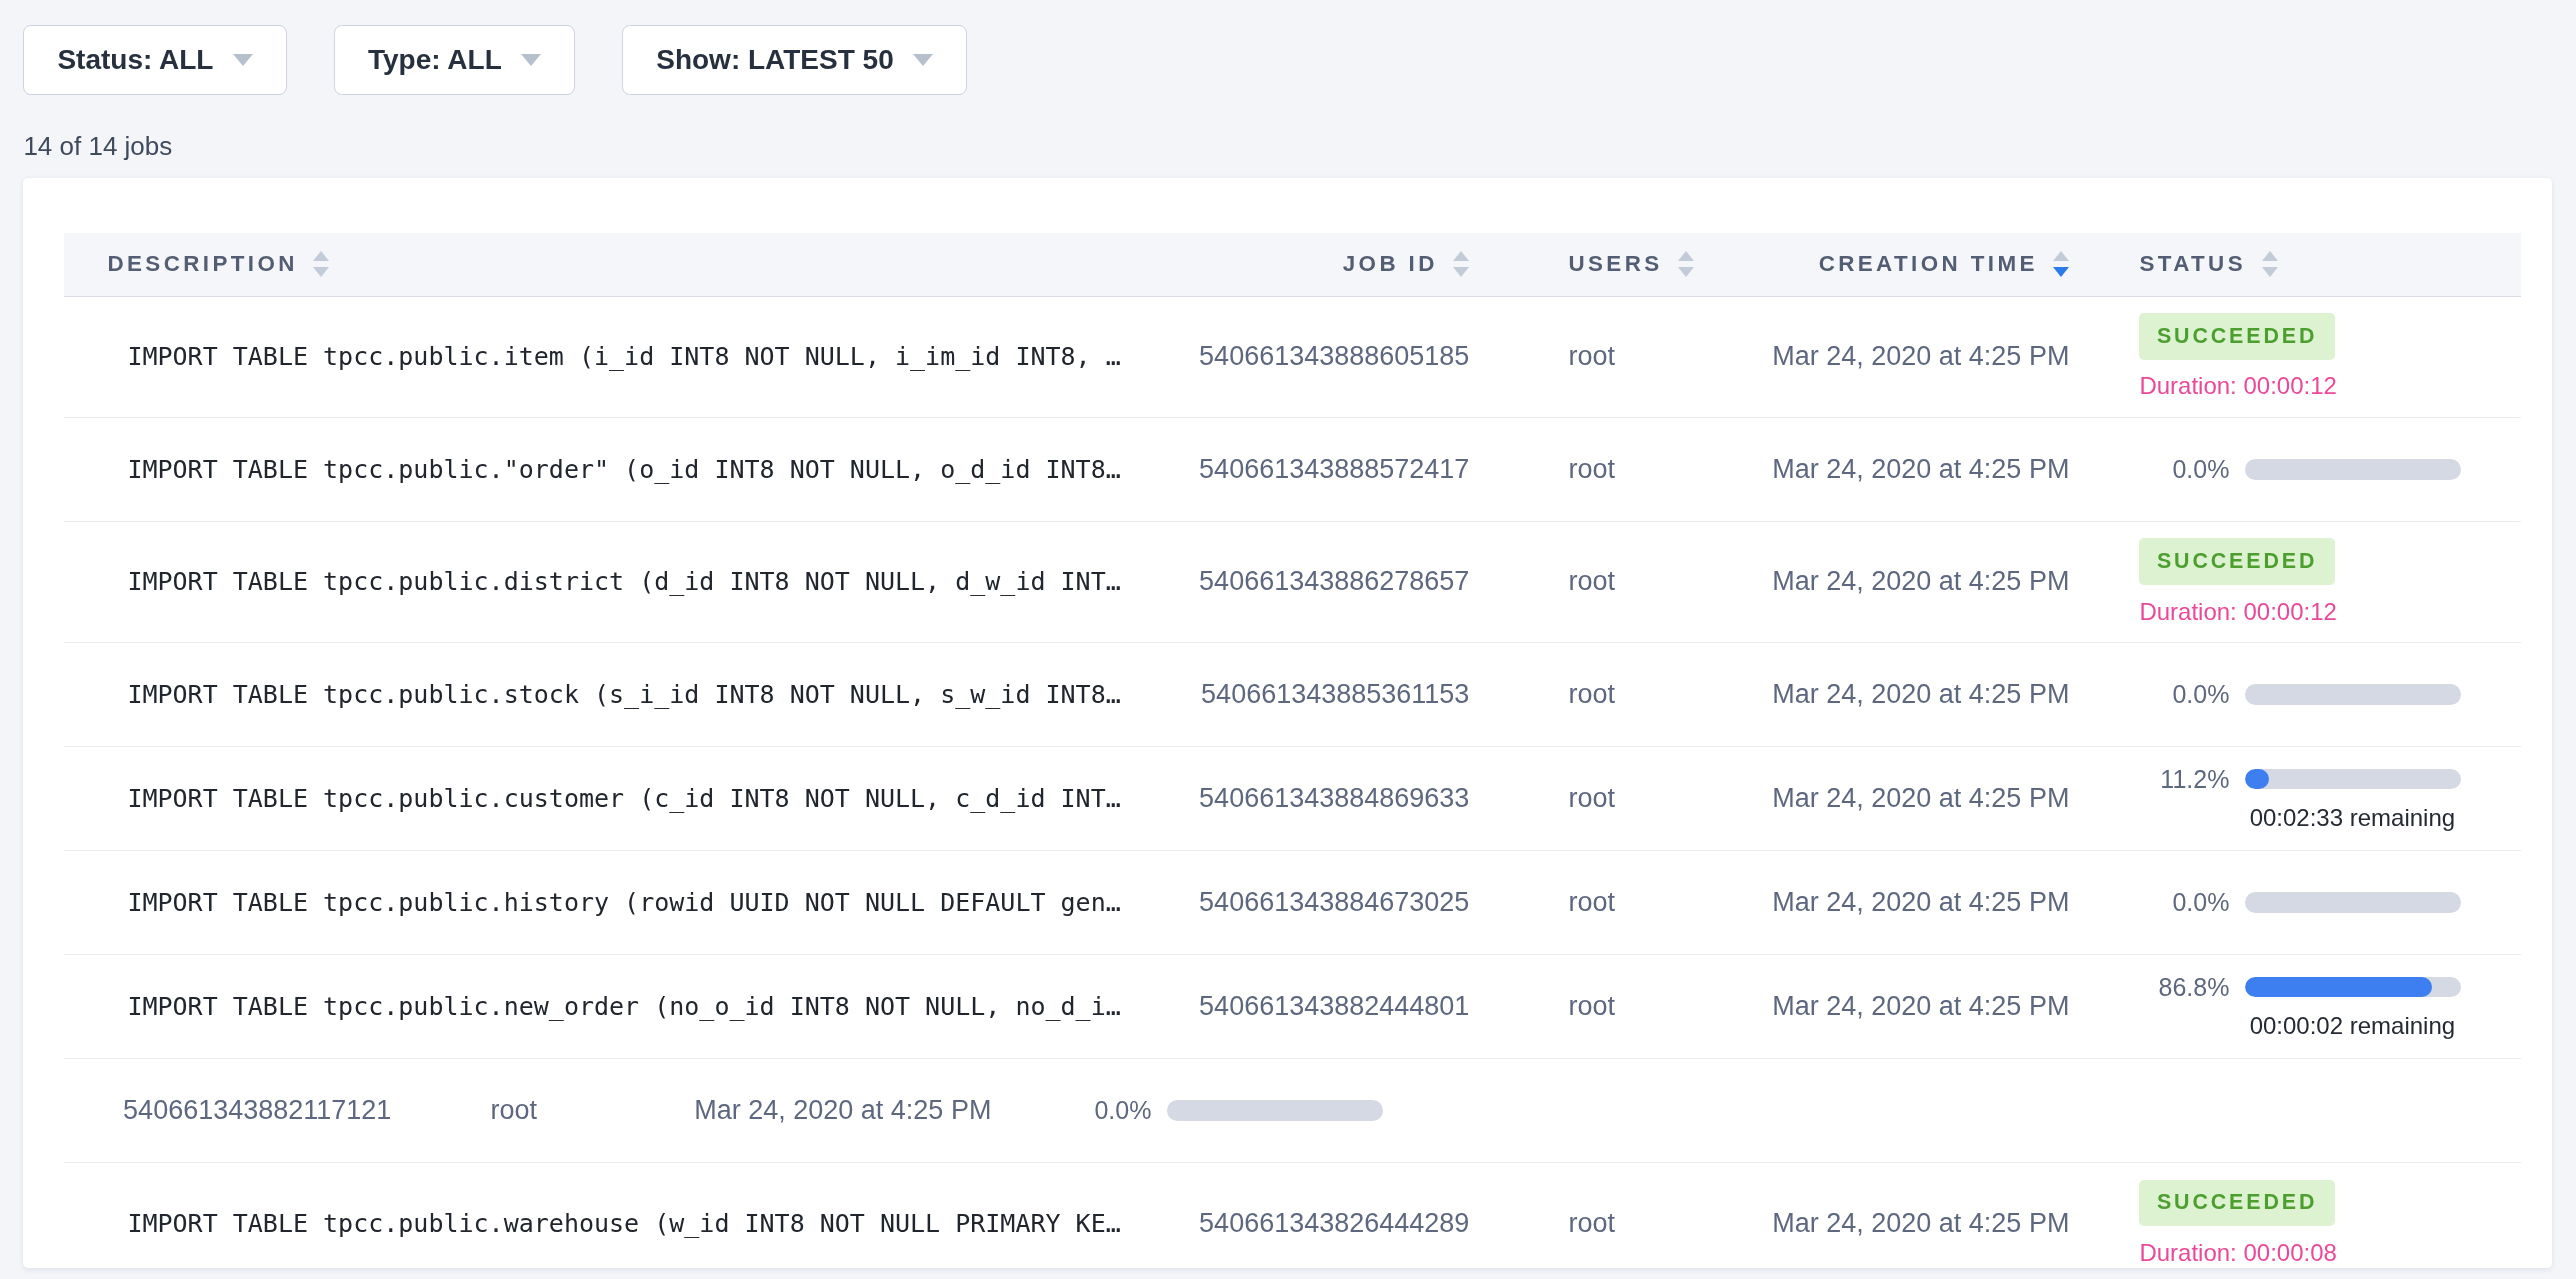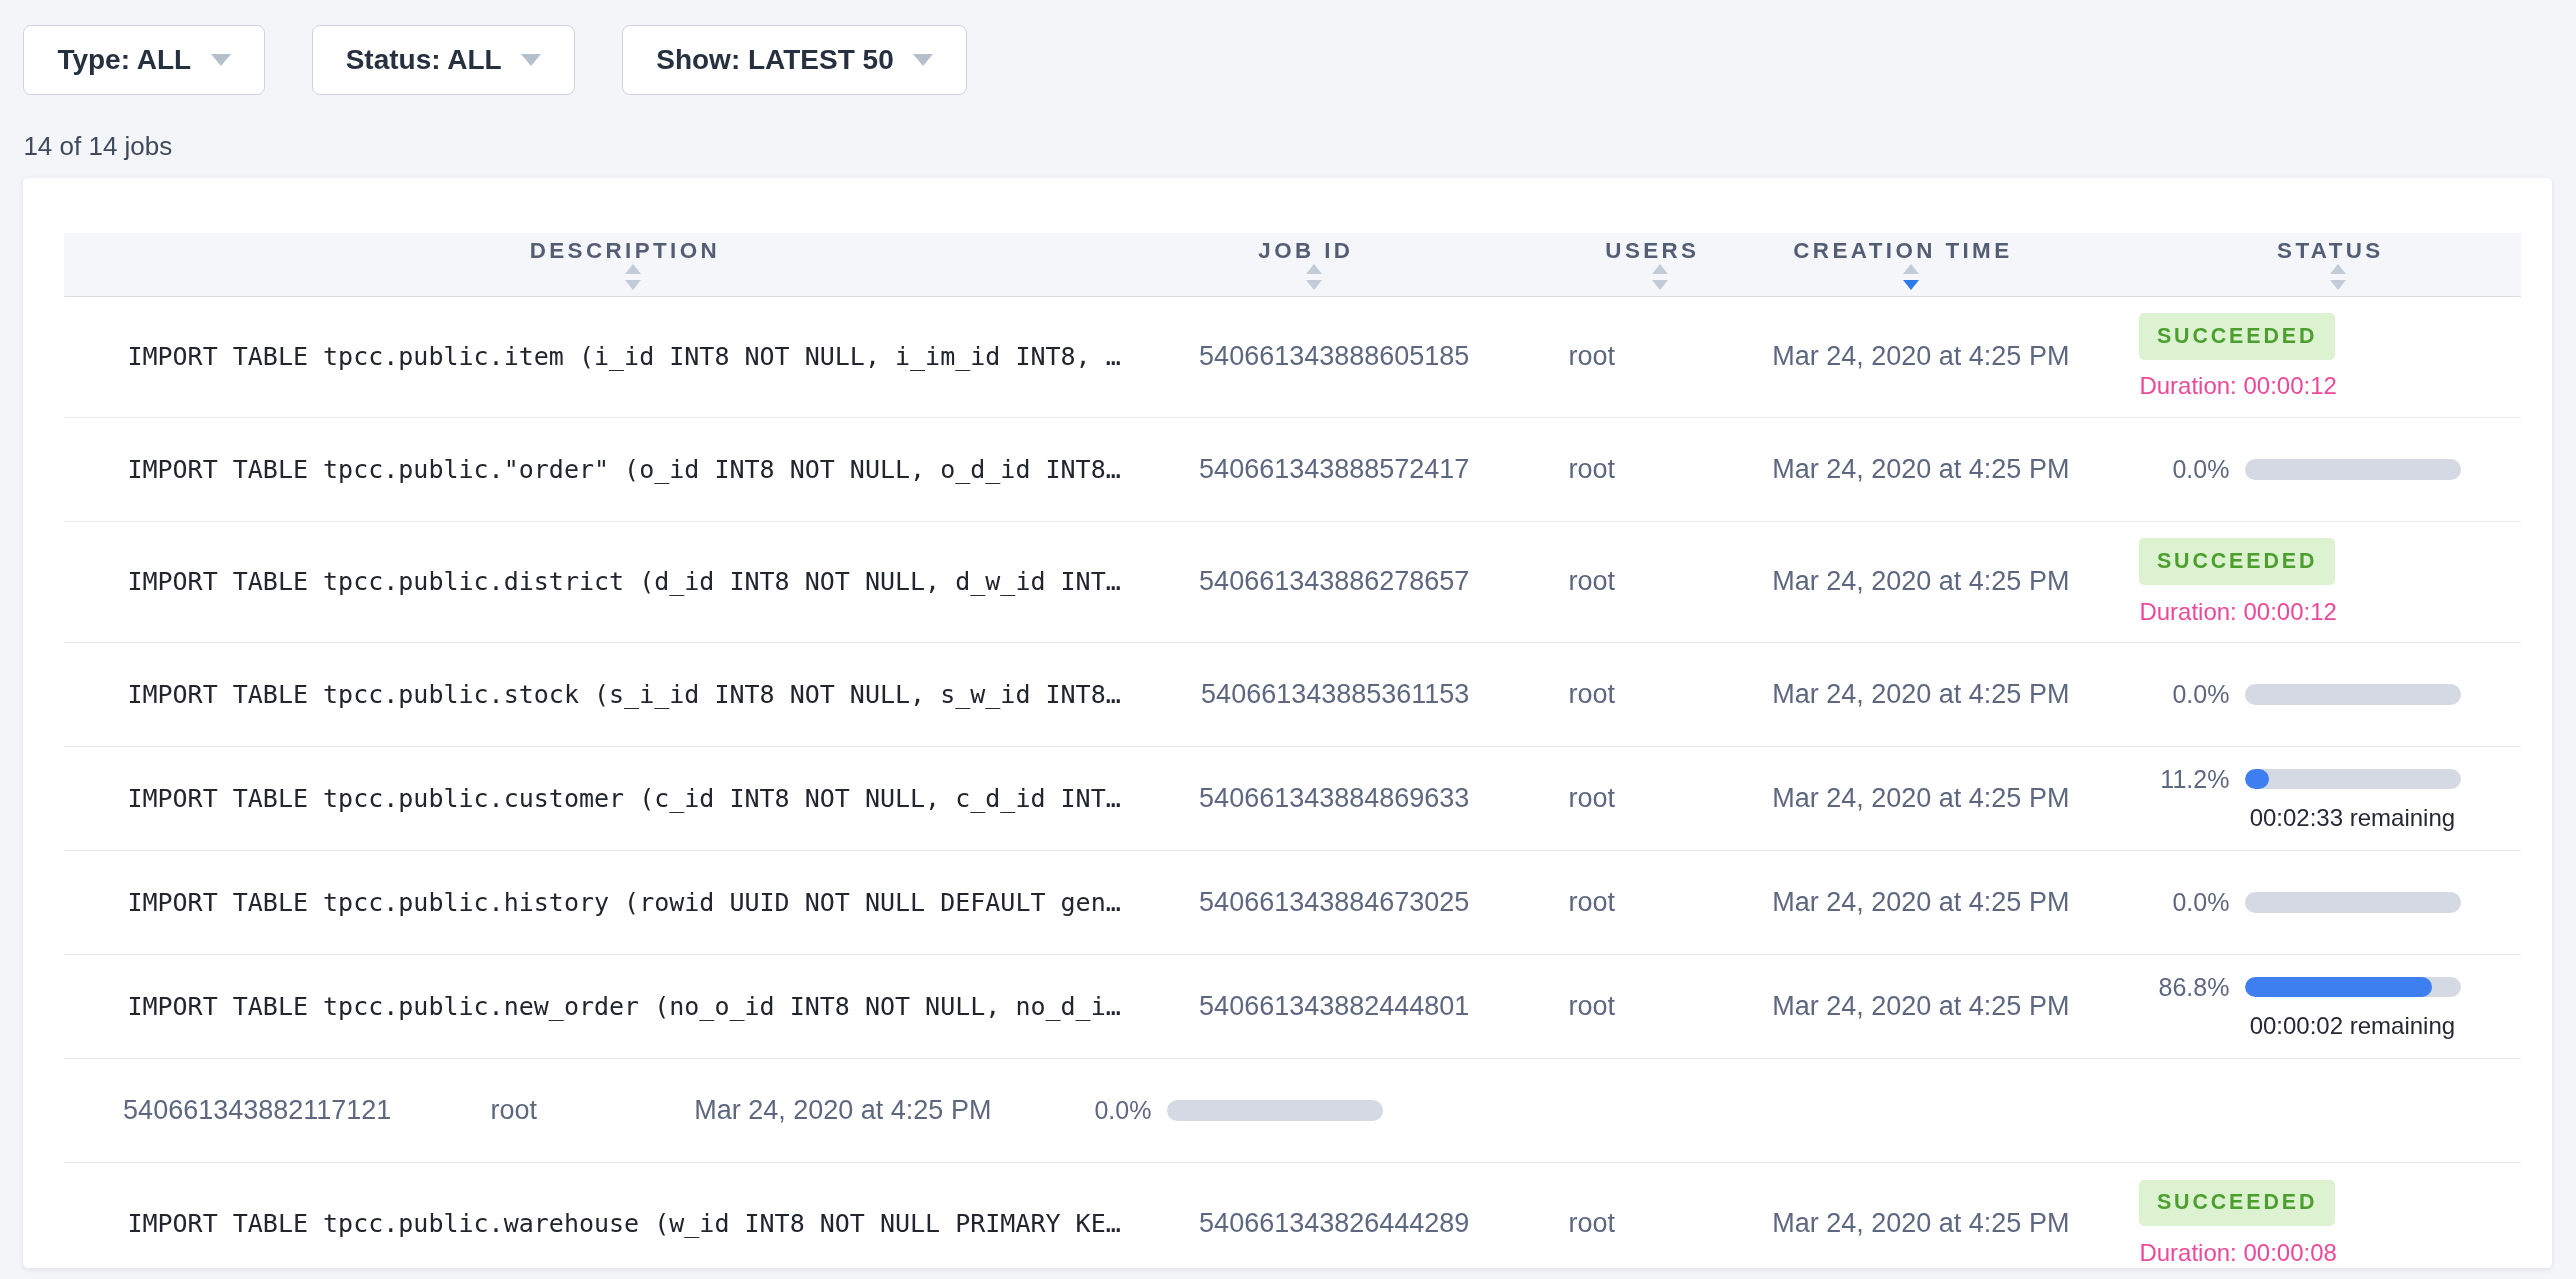--- a/index.html
+++ b/index.html
@@ -54,21 +54,20 @@
     height: 64px;
     background: #f4f6f9;
     border-bottom: 1.9px solid #d8dde5;
   }
   .hcell {
     display: flex; align-items: center;
     font-size: 22.4px; font-weight: bold;
     letter-spacing: 3.4px;
     color: #535e74;
     cursor: pointer;
-    flex-direction: column;
   }
   .sorter { display: flex; flex-direction: column; gap: 5.8px; margin-left: 15.6px; }
   .tri-up {
     width: 0; height: 0;
     border-left: 8.8px solid transparent; border-right: 8.8px solid transparent;
     border-bottom: 10.7px solid #c2cbd8;
   }
   .tri-down {
     width: 0; height: 0;
     border-left: 8.8px solid transparent; border-right: 8.8px solid transparent;
@@ -142,25 +141,25 @@
     white-space: nowrap;
   }
 </style>
 </head>
 <body>
 
 <div class="page">
 
   <div class="filters">
     <button class="dropdown">
-      <span>Type: ALL</span>
+      <span>Status: ALL</span>
       <span class="caret"></span>
     </button>
     <button class="dropdown">
-      <span>Status: ALL</span>
+      <span>Type: ALL</span>
       <span class="caret"></span>
     </button>
     <button class="dropdown">
       <span>Show: LATEST 50</span>
       <span class="caret"></span>
     </button>
   </div>
 
   <div class="summary">14 of 14 jobs</div>
 

